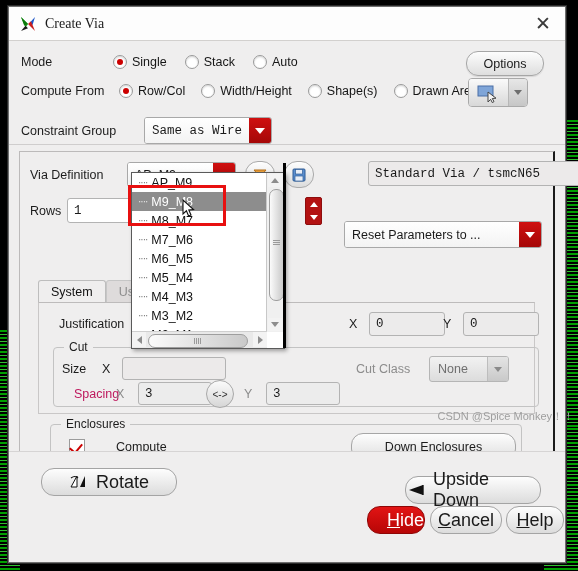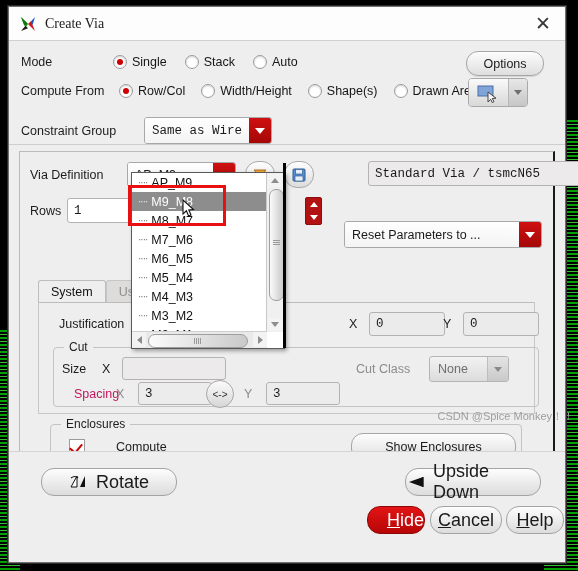--- a/index.html
+++ b/index.html
@@ -291,42 +291,42 @@
                   <i></i>
                 </span>
             </span>
           </div>
         </div>
 
         <div class="group" style="left:30px;top:272px;width:470px;height:48px;">
           <span class="cap">Enclosures</span>
           <span class="chk" style="position:absolute;left:18px;top:14px;"></span>
           <span class="lbl" style="position:absolute;left:45px;top:15px;margin-left:20px;">Compute</span>
-          <span class="btn" style="position:absolute;left:300px;top:8px;width:163px;height:26px;">Show Enclosures</span>
+          <span class="btn" style="position:absolute;left:300px;top:8px;width:163px;height:26px;">Down Enclosures</span>
         </div>
       </div>
 
       <div style="position:absolute;left:14px;top:460px;display:flex;align-items:center;gap:9px;">
         <span style="width:0;height:0;border-top:5px solid transparent;border-bottom:5px solid transparent;border-left:8px solid #bf0d0d;display:block;"></span>
         <span style="font-size:12.5px;font-weight:bold;color:#1a1a1a;">More Options</span>
       </div>
 
       <div class="footer">
 
         <div class="pillbtn" style="position:absolute;left:32px;top:16px;width:134px;">
           <svg width="20" height="16" viewBox="0 0 20 16">
             <path d="M2 13 L8 2 L8 13 Z" fill="#fff" stroke="#111"></path>
             <path d="M11 13 L16 2 L16 13 Z" fill="#111"></path>
             <path d="M2 4 q4 -3 7 0" stroke="#111" fill="none" stroke-width="1.2"></path>
           </svg>
           <span>Rotate</span>
         </div>
 
 
-        <div class="pillbtn" style="position:absolute;left:396px;top:16px;width:134px;">
+        <div class="pillbtn" style="position:absolute;left:396px;top:24px;width:134px;">
           <svg width="20" height="16" viewBox="0 0 20 16">
             <path d="M17 3 L3 8 L17 13 Z" fill="#111"></path>
             <path d="M17 3 L17 13" stroke="#111" stroke-width="1.4"></path>
           </svg>
           <span>Upside Down</span>
         </div>
 
         <div class="pillbtn hide-btn" style="position:absolute;left:358px;top:54px;width:56px;">
           <span><span class="u">H</span><span>ide</span></span>
         </div>

